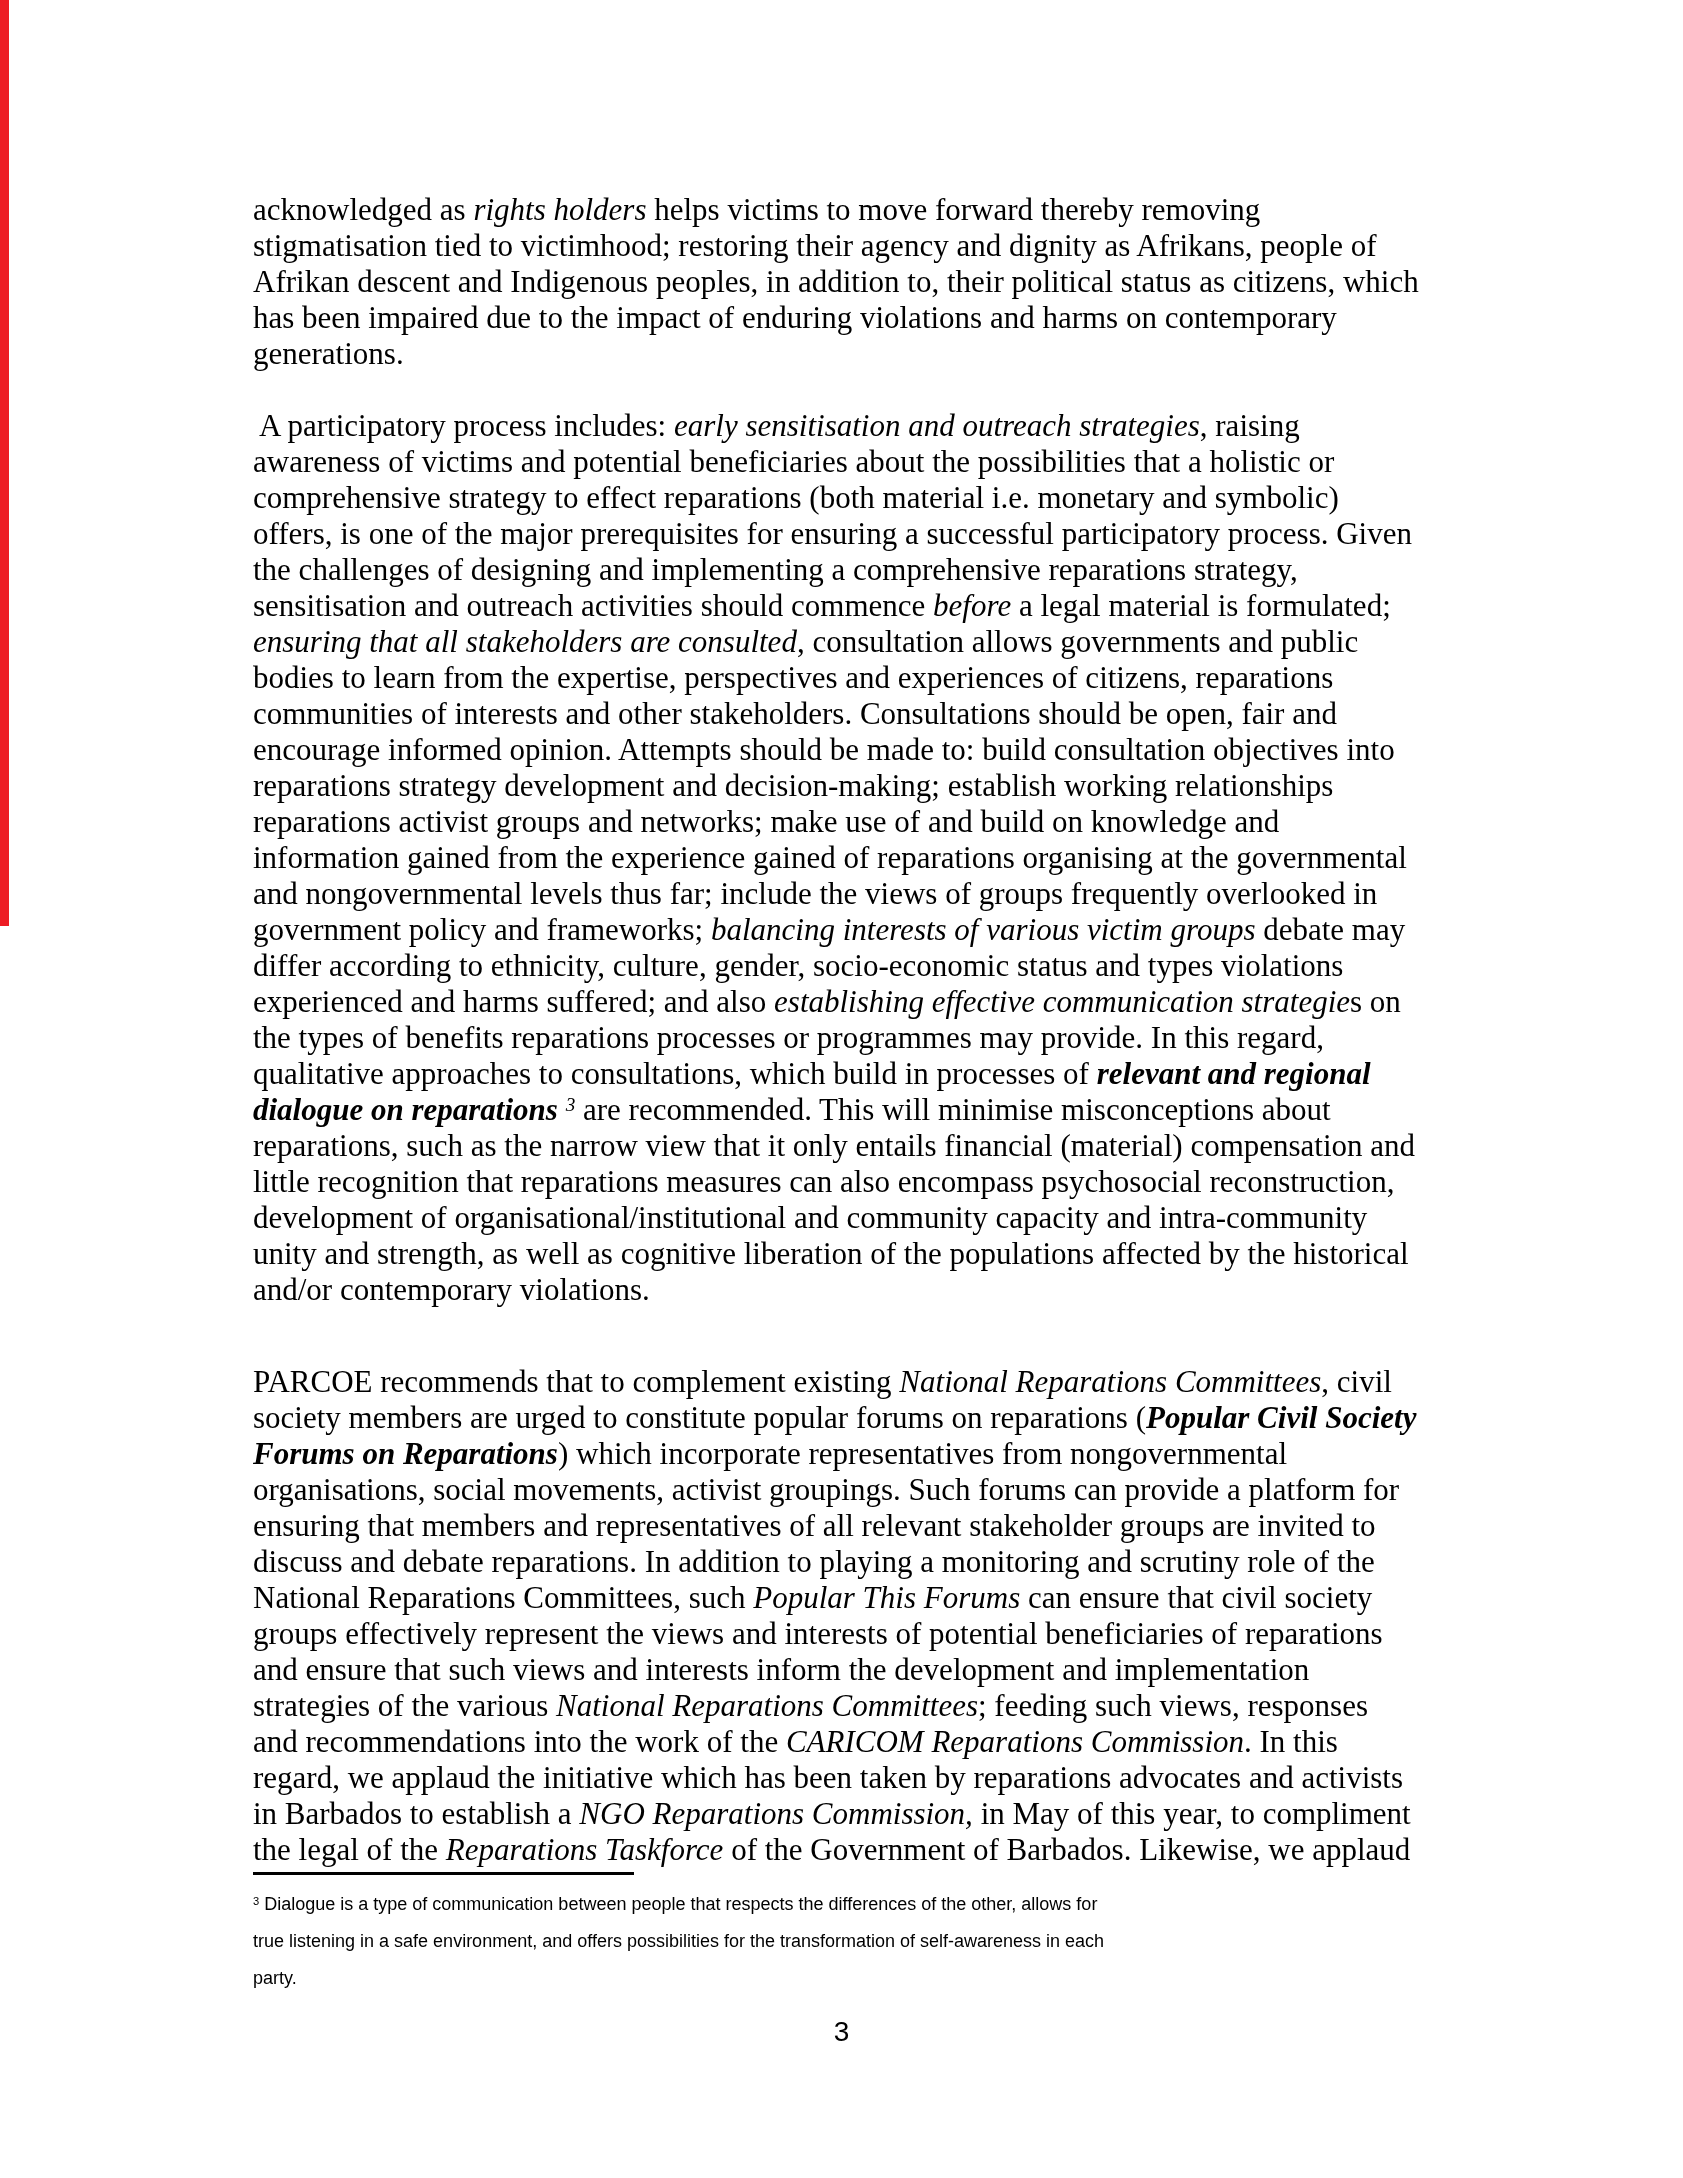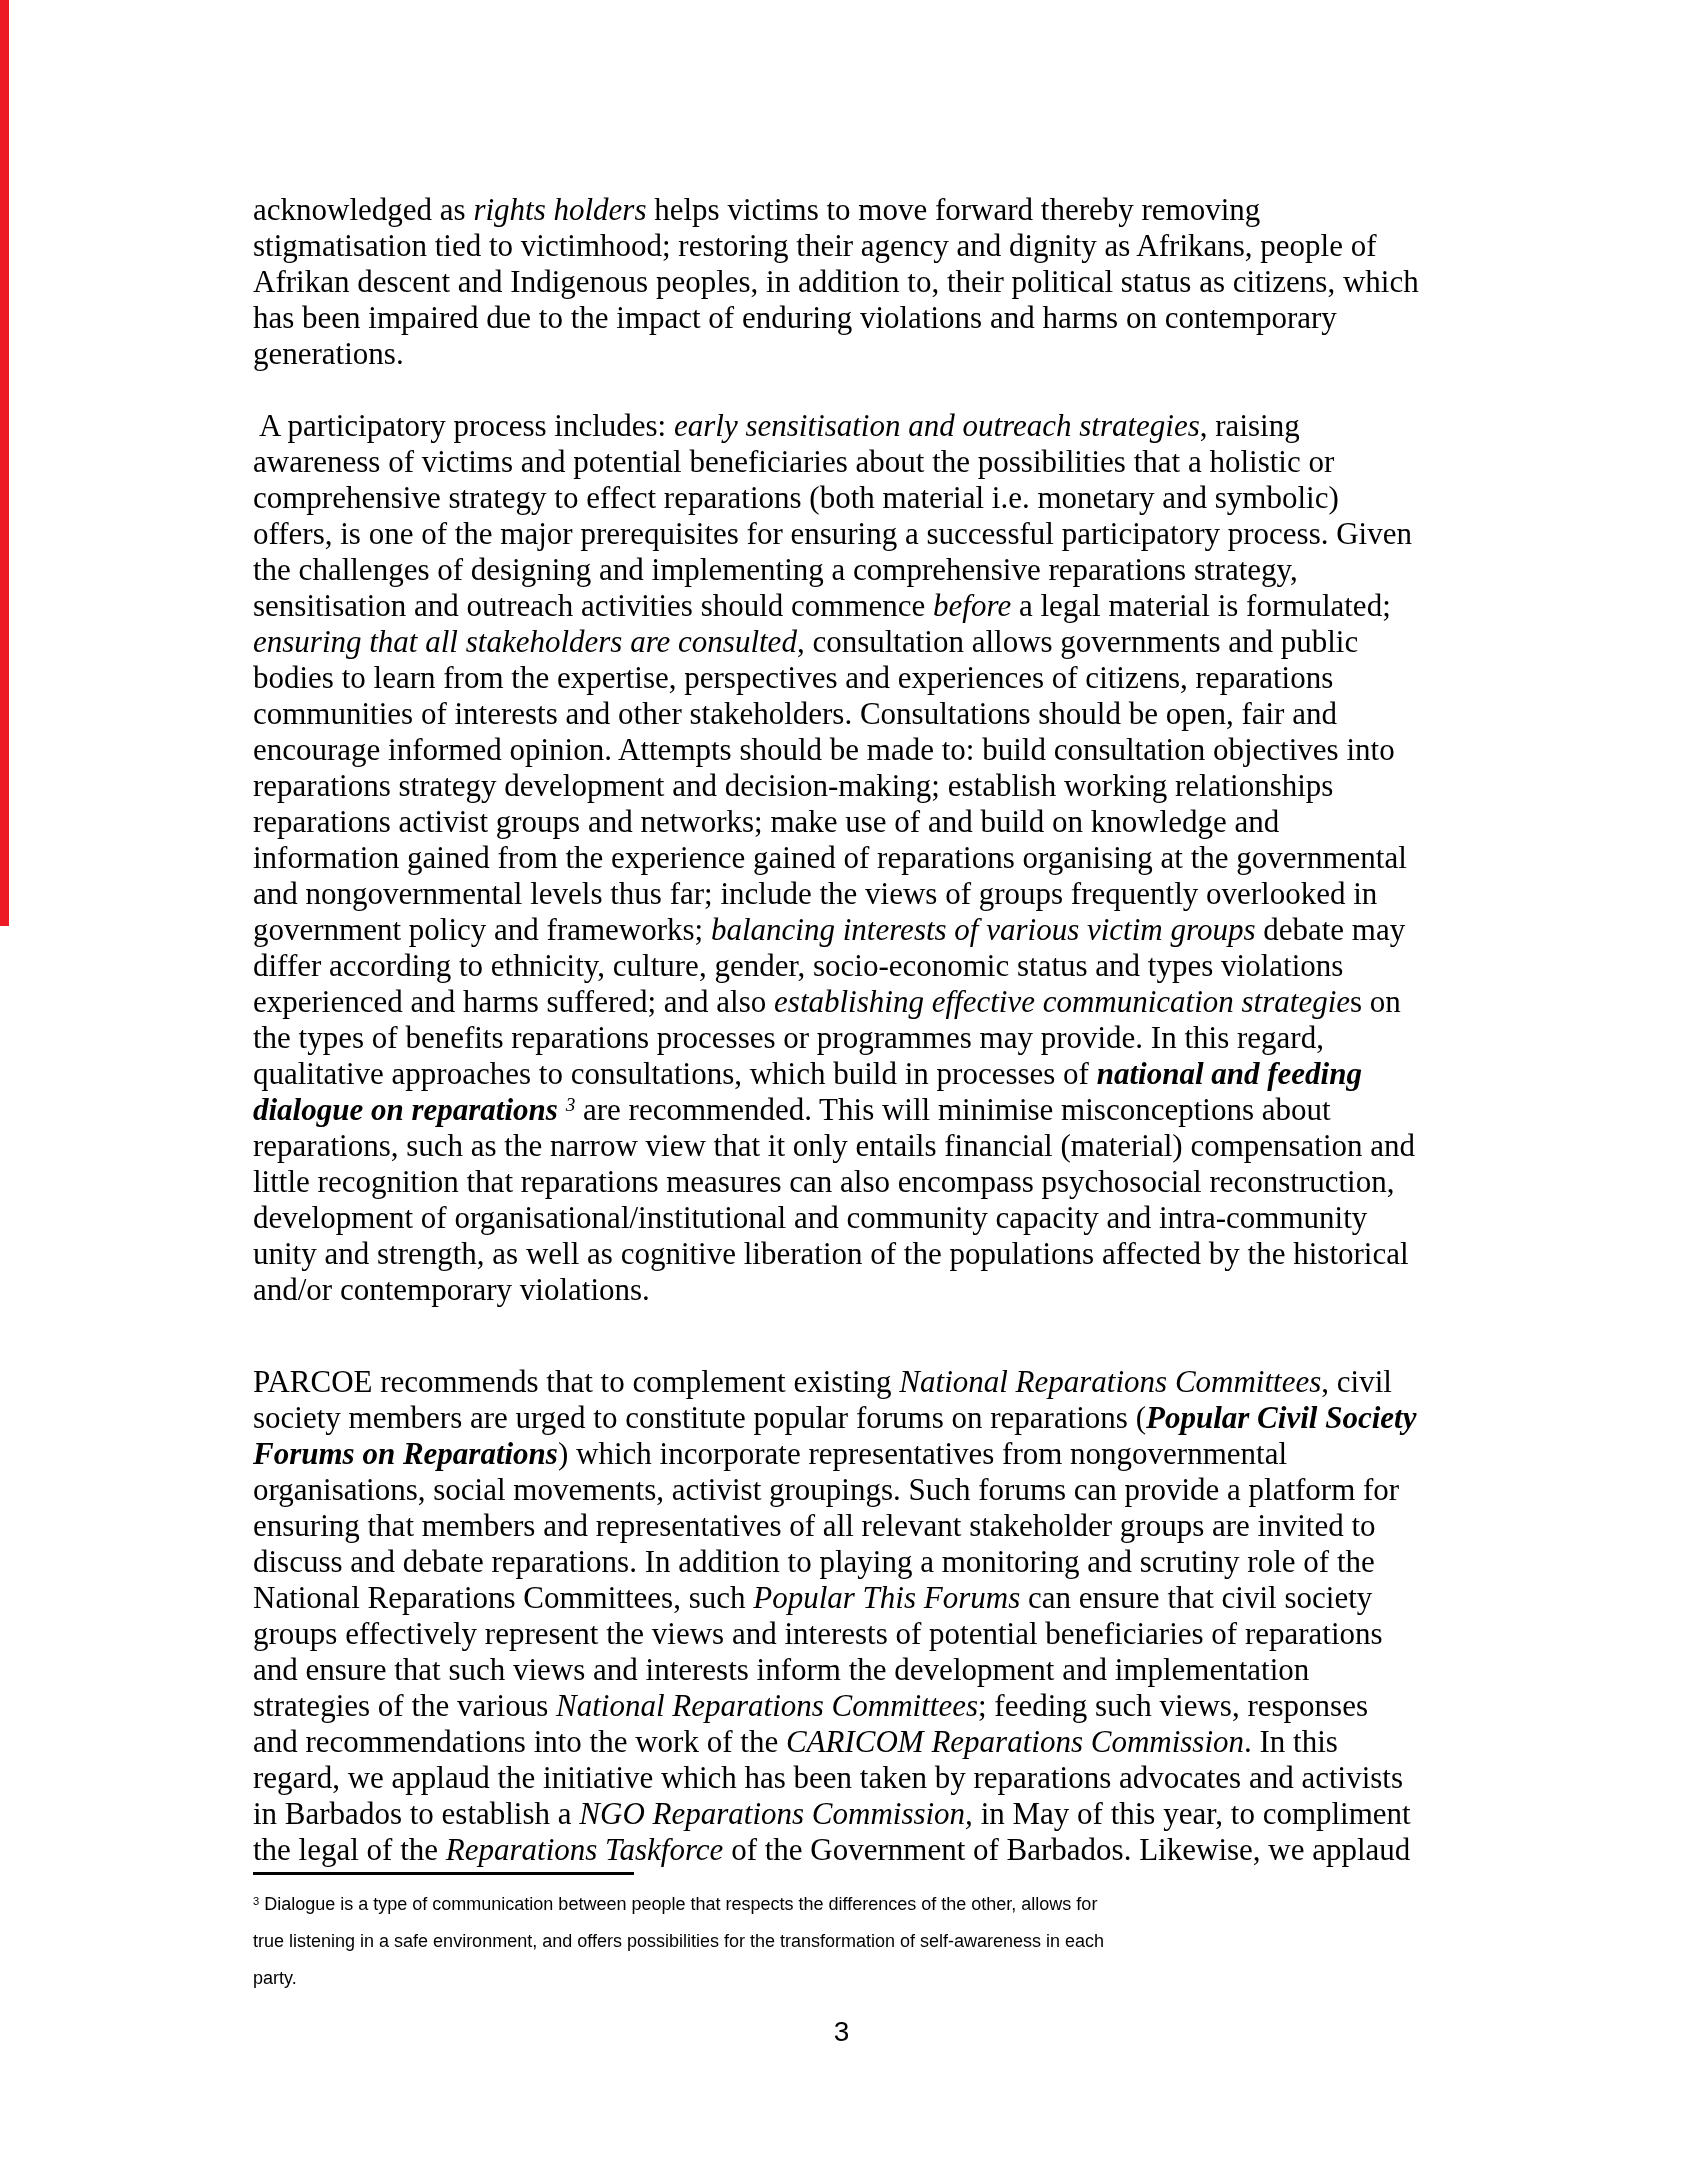--- a/index.html
+++ b/index.html
@@ -96,21 +96,21 @@
         <div class="line"><span>communities of interests and other stakeholders. Consultations should be open, fair and</span></div>
         <div class="line"><span>encourage informed opinion. Attempts should be made to: build consultation objectives into</span></div>
         <div class="line"><span>reparations strategy development and decision-making; establish working relationships</span></div>
         <div class="line"><span>reparations activist groups and networks; make use of and build on knowledge and</span></div>
         <div class="line"><span>information gained from the experience gained of reparations organising at the governmental</span></div>
         <div class="line"><span>and nongovernmental levels thus far; include the views of groups frequently overlooked in</span></div>
         <div class="line"><span>government policy and frameworks; </span><span class="i">balancing interests of various victim groups</span><span> debate may</span></div>
         <div class="line"><span>differ according to ethnicity, culture, gender, socio-economic status and types violations</span></div>
         <div class="line"><span>experienced and harms suffered; and also </span><span class="i">establishing effective communication strategie</span><span>s on</span></div>
         <div class="line"><span>the types of benefits reparations processes or programmes may provide. In this regard,</span></div>
-        <div class="line"><span>qualitative approaches to consultations, which build in processes of </span><span class="bi">national and feeding</span></div>
+        <div class="line"><span>qualitative approaches to consultations, which build in processes of </span><span class="bi">relevant and regional</span></div>
         <div class="line"><span class="bi">dialogue on reparations </span><span class="supi">3</span><span> are recommended. This will minimise misconceptions about</span></div>
         <div class="line"><span>reparations, such as the narrow view that it only entails financial (material) compensation and</span></div>
         <div class="line"><span>little recognition that reparations measures can also encompass psychosocial reconstruction,</span></div>
         <div class="line"><span>development of organisational/institutional and community capacity and intra-community</span></div>
         <div class="line"><span>unity and strength, as well as cognitive liberation of the populations affected by the historical</span></div>
         <div class="line"><span>and/or contemporary violations.</span></div>
       </div>
 
     <div class="para para-3">
         <div class="line"><span>PARCOE recommends that to complement existing </span><span class="i">National Reparations Committees</span><span>, civil</span></div>

